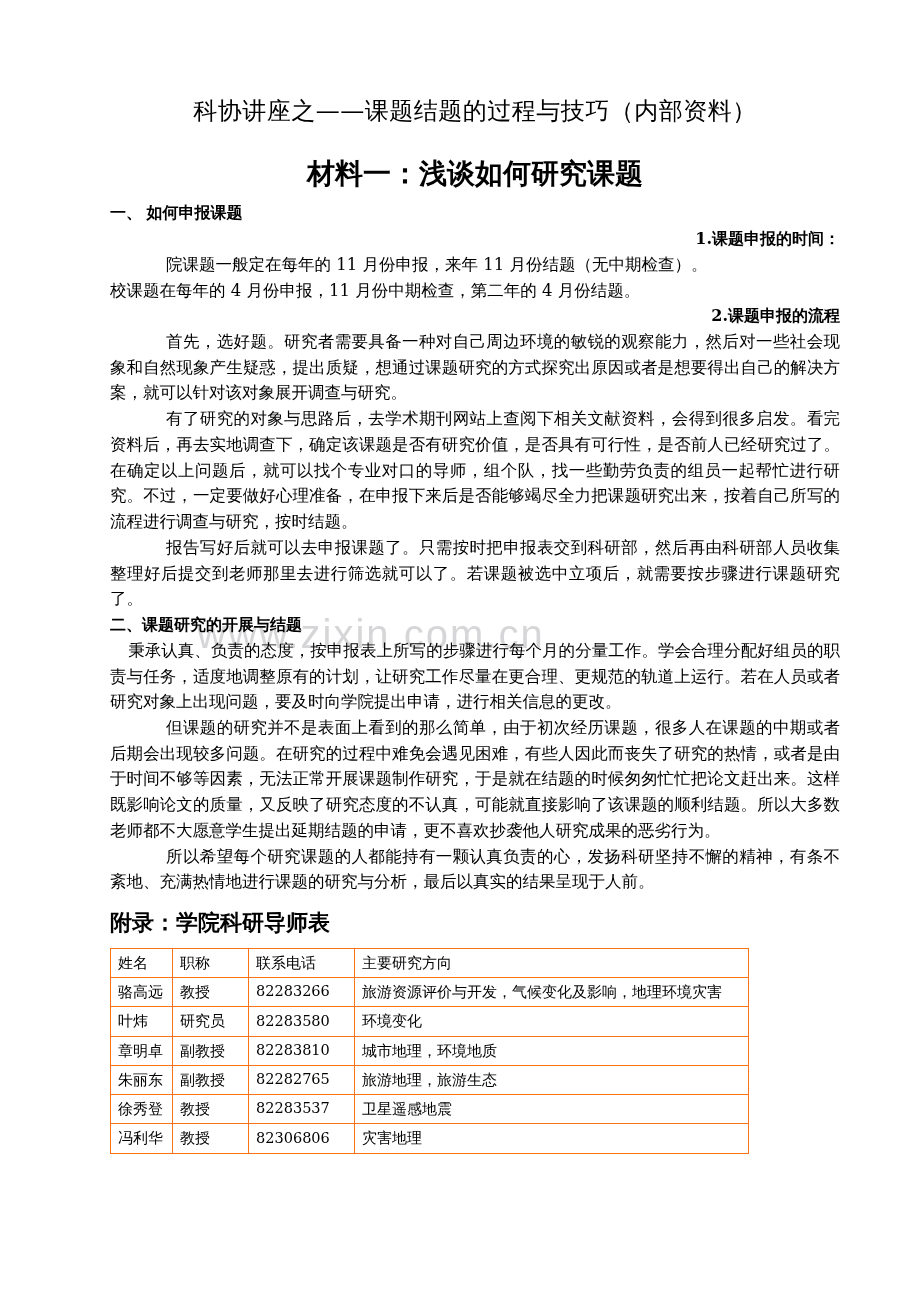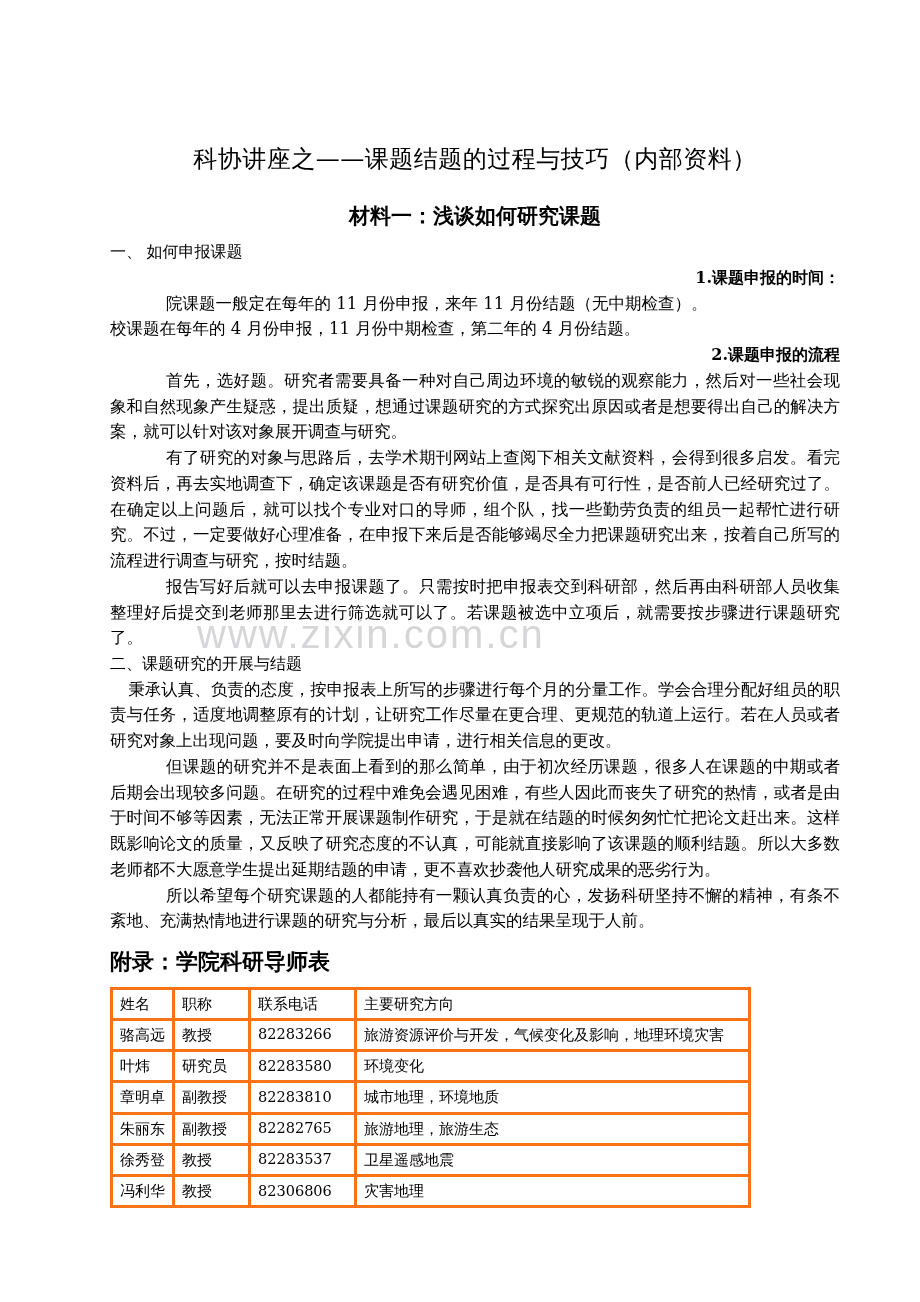--- a/index.html
+++ b/index.html
@@ -42,49 +42,48 @@
     color: #d6d6d8;
     white-space: nowrap;
     z-index: 0;
     pointer-events: none;
     font-weight: 400;
   }
 
   .layer {
     position: relative;
     z-index: 2;
-    margin-top: 48px;
   }
 
   
   .doc-title {
     text-align: center;
     font-size: 24px;
     font-weight: 400;
     font-family: "DejaVu Serif", serif;
     margin: 0;
     padding-top: 96px;
     line-height: 1.25;
     letter-spacing: 0.5px;
   }
   .sub-title {
     text-align: center;
-    font-size: 21px;
-    font-weight: 700;
-    font-family: Liberation Mono, monospace;
+    font-size: 28px;
+    font-weight: 700;
+    font-family: Liberation Serif, serif;
     margin: 0;
     padding-top: 30px;
     padding-bottom: 8px;
     line-height: 1.3;
   }
 
   
   .h-level1 {
     font-size: 16px;
-    font-weight: 400;
+    font-weight: 700;
     font-family: "Liberation Sans", sans-serif;
     margin: 0;
     padding: 2px 0 1px 0;
     line-height: 1.42;
   }
   .h-num {
     font-size: 16px;
     font-weight: 700;
     font-family: "Liberation Sans", sans-serif;
     margin: 0;
@@ -125,21 +124,21 @@
   }
 
   
   table.advisor-table {
     border-collapse: collapse;
     width: 638px;
     margin: 2px 0 0 0;
     table-layout: fixed;
   }
   table.advisor-table td, table.advisor-table th {
-    border: 3px solid #f97316;
+    border: 1px solid #f97316;
     font-size: 15px;
     font-family: "DejaVu Serif", serif;
     font-weight: 400;
     text-align: left;
     padding: 4px 6px 4px 7px;
     line-height: 1.35;
     height: 20px;
     vertical-align: middle;
     white-space: nowrap;
     overflow: hidden;

